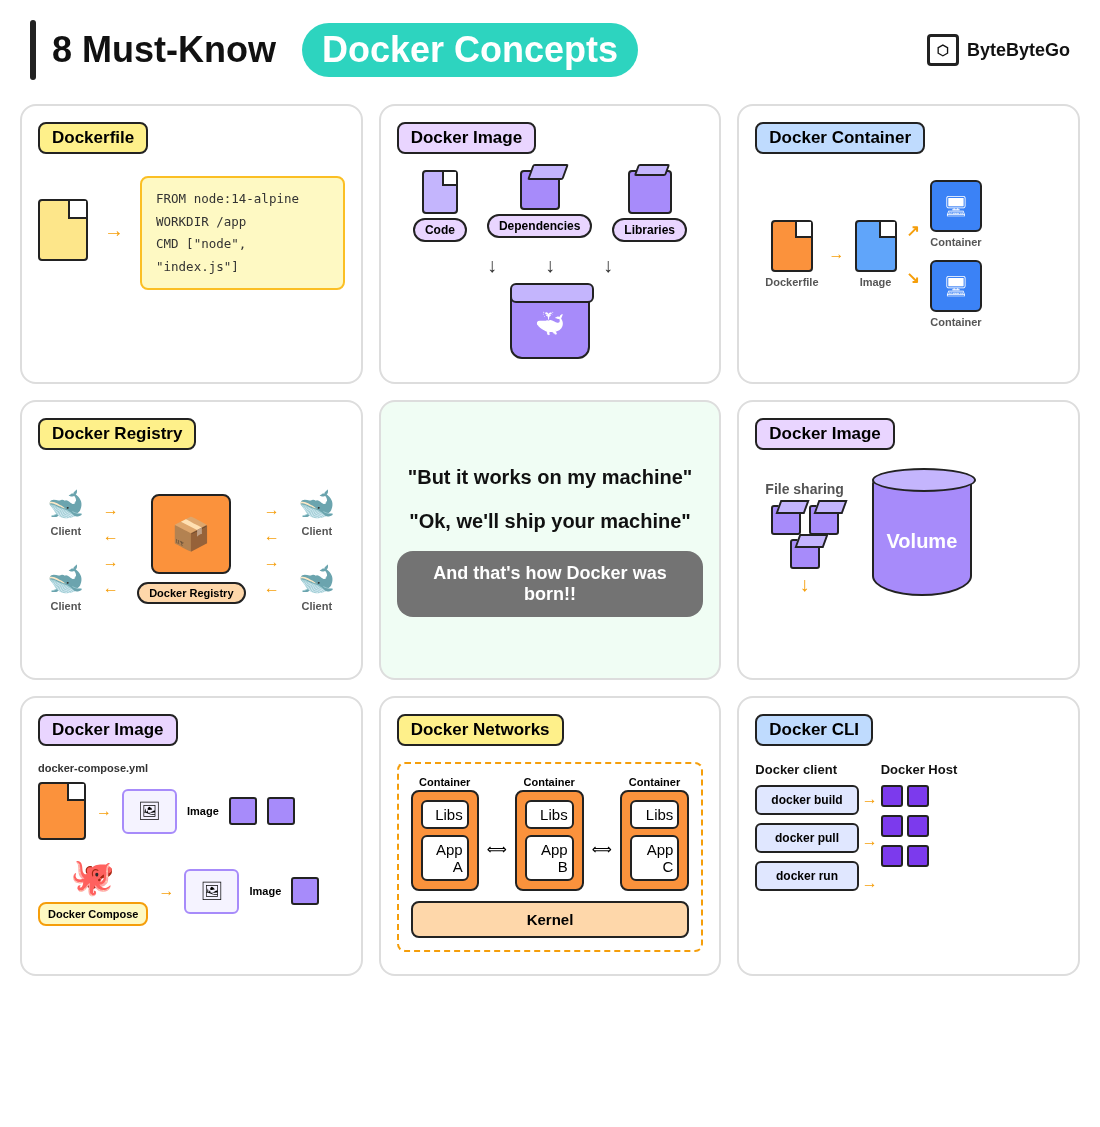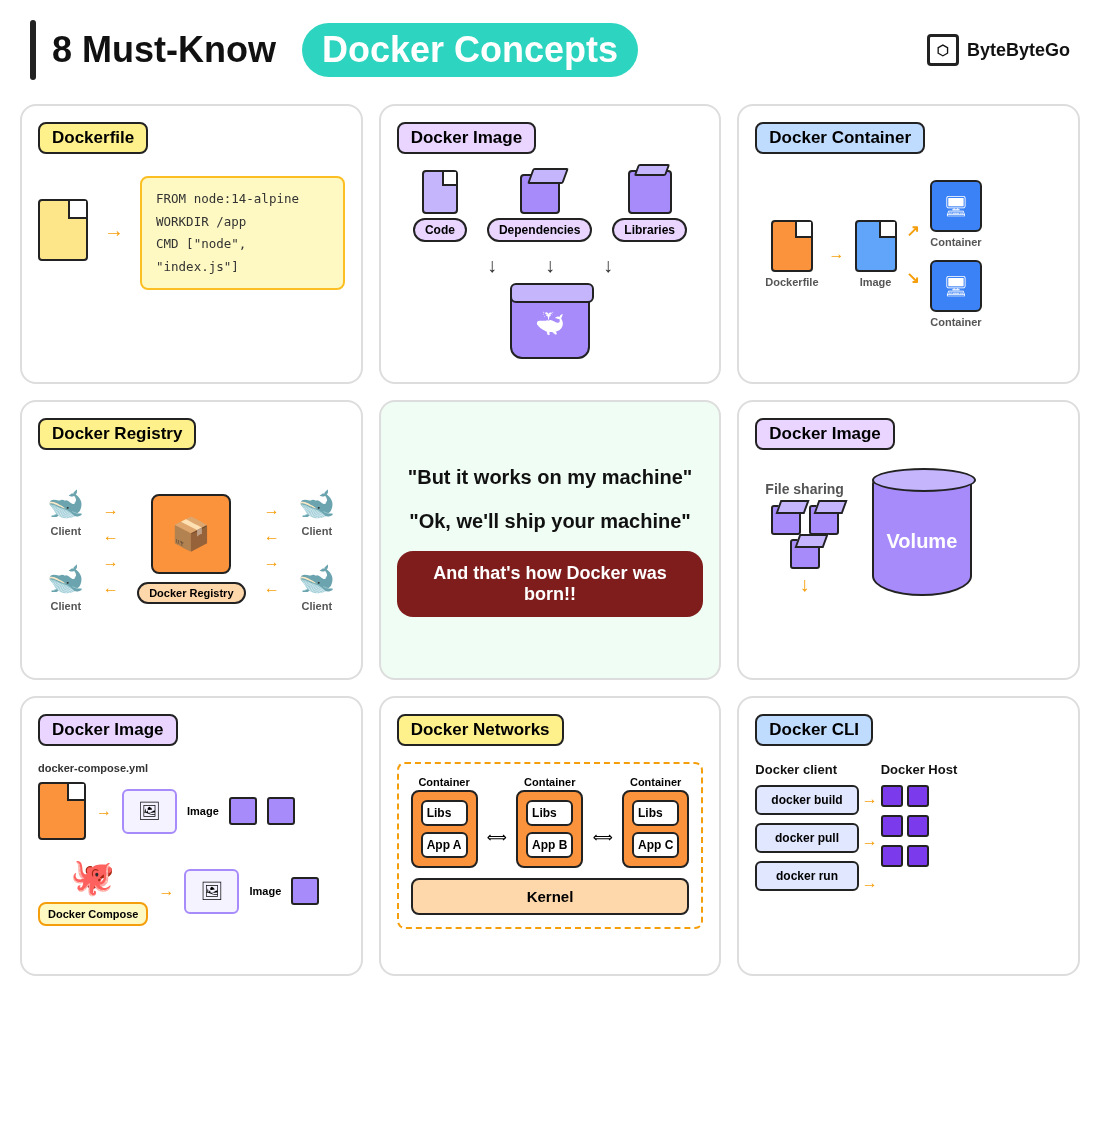--- a/index.html
+++ b/index.html
@@ -140,21 +140,21 @@
       font-weight: bold;
     }
     .docker-image-diagram {
       display: flex;
       flex-direction: column;
       align-items: center;
       width: 100%;
     }
     .deps-row {
       display: flex;
-      align-items: flex-end;
+      align-items: flex-start;
       justify-content: center;
       gap: 20px;
       margin-bottom: 8px;
     }
     .dep-item {
       display: flex;
       flex-direction: column;
       align-items: center;
       gap: 4px;
     }
@@ -340,21 +340,21 @@
       text-align: center;
       gap: 16px;
     }
     .quote-text {
       font-size: 20px;
       font-weight: 700;
       color: #111;
       line-height: 1.4;
     }
     .quote-dark {
-      background: #7f1d1d;
+      background: #737373;
       color: #fff;
       border-radius: 16px;
       padding: 12px 20px;
       font-size: 18px;
       font-weight: 700;
     }
     .mini-cube {
       width: 30px;
       height: 30px;
       background: #a78bfa;
@@ -475,23 +475,23 @@
       padding: 8px;
       display: flex;
       flex-direction: column;
       gap: 6px;
     }
     .inner-box {
       background: #fff;
       border: 2px solid #222;
       border-radius: 6px;
       padding: 4px;
-      font-size: 12px;
-      font-weight: 700;
-      text-align: left;
+      font-size: 15px;
+      font-weight: 400;
+      text-align: right;
     }
     .kernel-bar {
       background: #fed7aa;
       border: 2px solid #222;
       border-radius: 8px;
       text-align: center;
       font-size: 15px;
       font-weight: 800;
       padding: 8px;
       margin-top: 10px;

